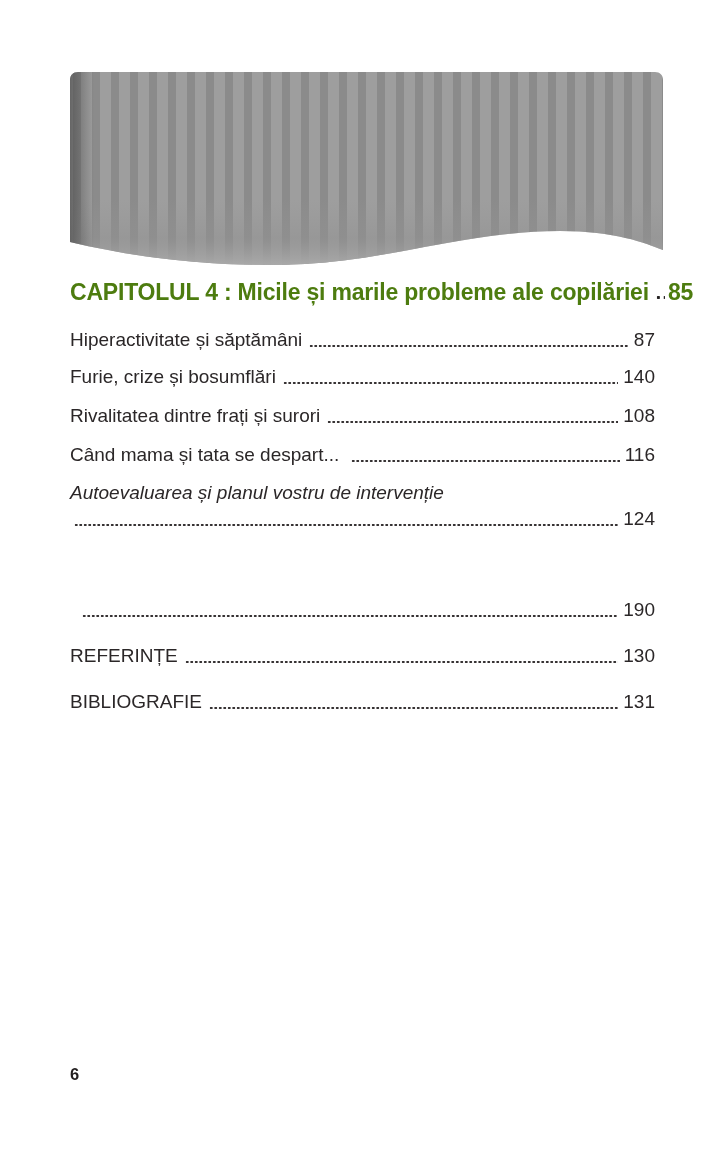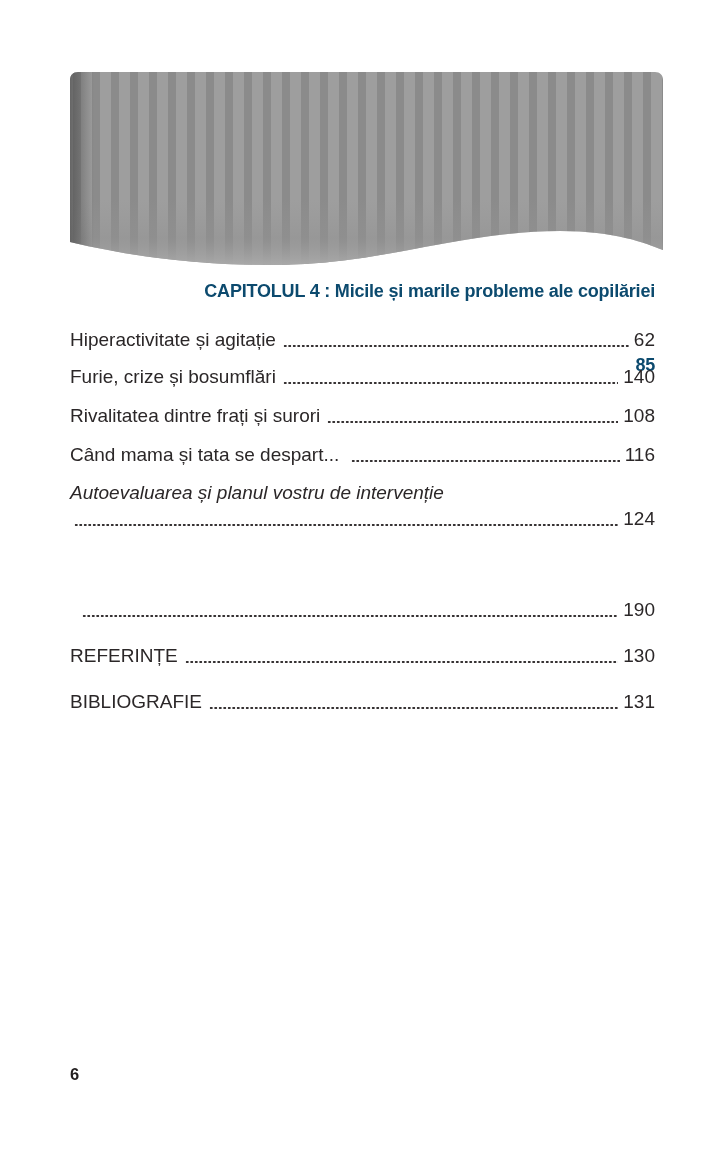--- a/index.html
+++ b/index.html
@@ -42,24 +42,23 @@
     align-self: stretch;
     margin: 0 2px 0 7px;
     background-image: radial-gradient(circle, #312d2e 1px, rgba(0,0,0,0) 1.4px);
     background-size: 4.5px 4px;
     background-repeat: repeat-x;
     background-position: left bottom 5px;
   }
 
   .row.heading {
     font-weight: bold;
-    font-size: 18px;
+    font-size: 23px;
     letter-spacing: -0.2px;
-    color: #0c4a6e;
-    flex-direction: column;
+    color: #4d7c0f;
   }
   .row.heading .leader {
     background-image: radial-gradient(circle, #242021 1.35px, rgba(0,0,0,0) 1.75px);
     background-size: 6.8px 5px;
     background-position: left bottom 5px;
     margin: 0 0 0 6px;
   }
 
   .row.label-only .label { flex: 1 1 auto; font-style: italic; }
 
@@ -101,23 +100,23 @@
   <rect x="0" y="0" width="24" height="196" fill="url(#leftShade)" clip-path="url(#bannerClip)"></rect>
 </svg>
 
 <div class="row heading" style="top:278px">
   <span class="label">CAPITOLUL 4 : Micile și marile probleme ale copilăriei</span>
   <span class="leader"></span>
   <span class="num">85</span>
 </div>
 
 <div class="row" style="top:326px">
-  <span class="label">Hiperactivitate și agitație</span>
+  <span class="label">Hiperactivitate și săptămâni</span>
   <span class="leader"></span>
-  <span class="num">62</span>
+  <span class="num">87</span>
 </div>
 
 <div class="row" style="top:363px">
   <span class="label">Furie, crize și bosumflări</span>
   <span class="leader"></span>
   <span class="num">140</span>
 </div>
 
 <div class="row" style="top:402px">
   <span class="label">Rivalitatea dintre frați și surori</span>

